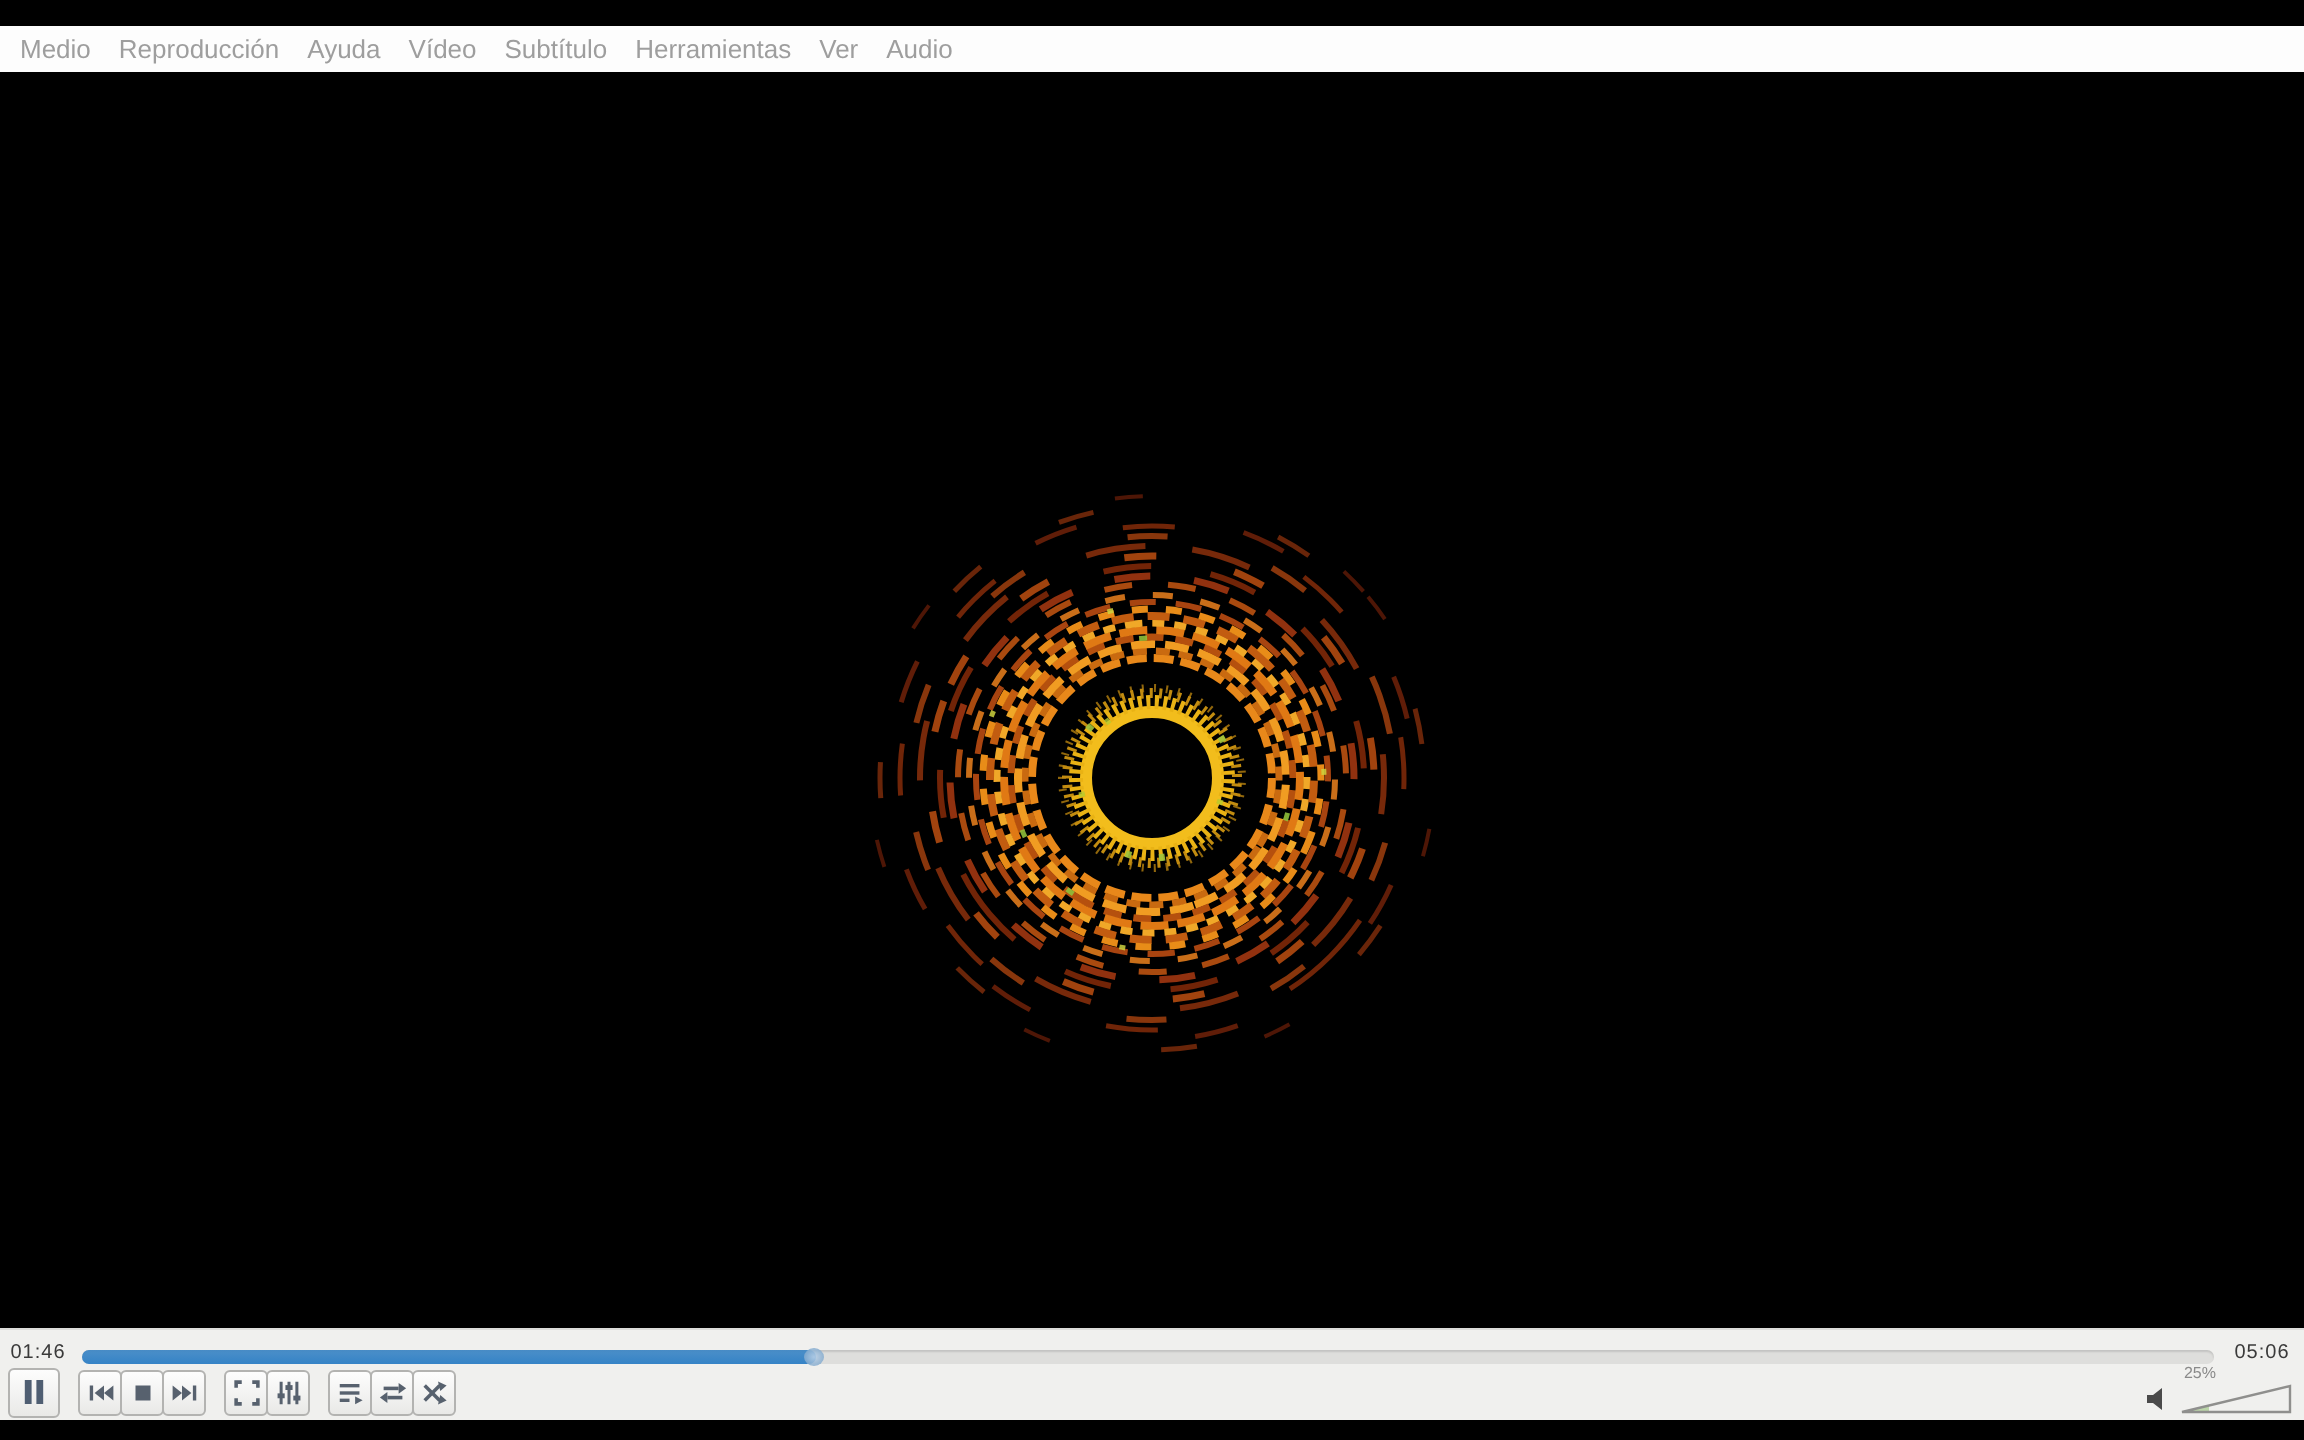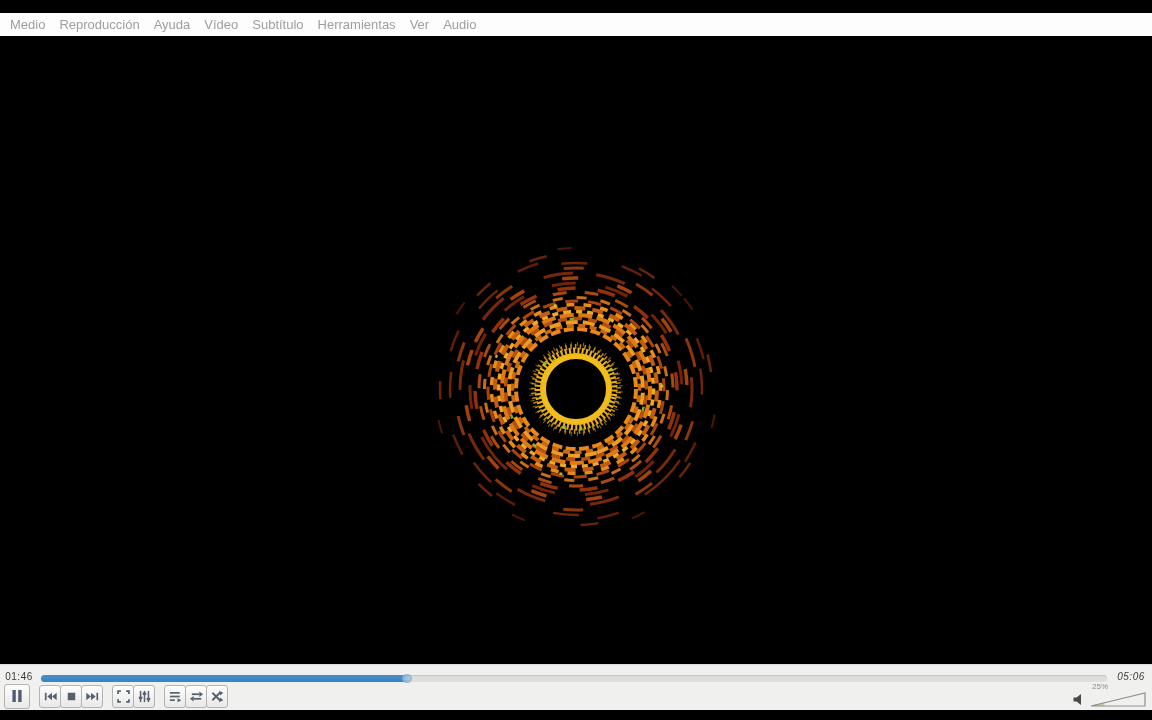--- a/index.html
+++ b/index.html
@@ -18,21 +18,21 @@
     background: #000; overflow: hidden; }
   #viz { position: absolute; left: 426px; top: 203px; }
 
   
   .controls-panel { position: absolute; left: 0; top: 664px; width: 1152px; height: 46px;
     background: #f0f0ee; border-top: 1px solid #dcdcda; }
 
   .seek-row { display: flex; align-items: flex-end; height: 17px; padding-top: 3px; }
   .time-label { font-size: 10px; color: #3a3a3a; width: 38px; text-align: center;
     letter-spacing: 0.5px; }
-  .time-label.total { width: 42px; font-style: italic; }
+  .time-label.total { width: 42px; }
   .seek-track { position: relative; flex: 1; height: 7px; margin: 0 3px;
     background: #deded c; background: #dededc; border-radius: 4px;
     box-shadow: inset 0 1px 1px rgba(0,0,0,0.12); }
   .seek-fill { position: absolute; left: 0; top: 0; height: 7px; border-radius: 4px;
     background: linear-gradient(#4d92d2, #2a72bb); }
   .seek-fill::after { content: ""; position: absolute; right: -4px; top: -1px; width: 10px;
     height: 9px; border-radius: 50%; background: radial-gradient(#bcd2e8, #6d9bc4);
     opacity: 0.85; }
 
   .buttons-row { display: flex; align-items: center; height: 26px; margin-top: 1px;

